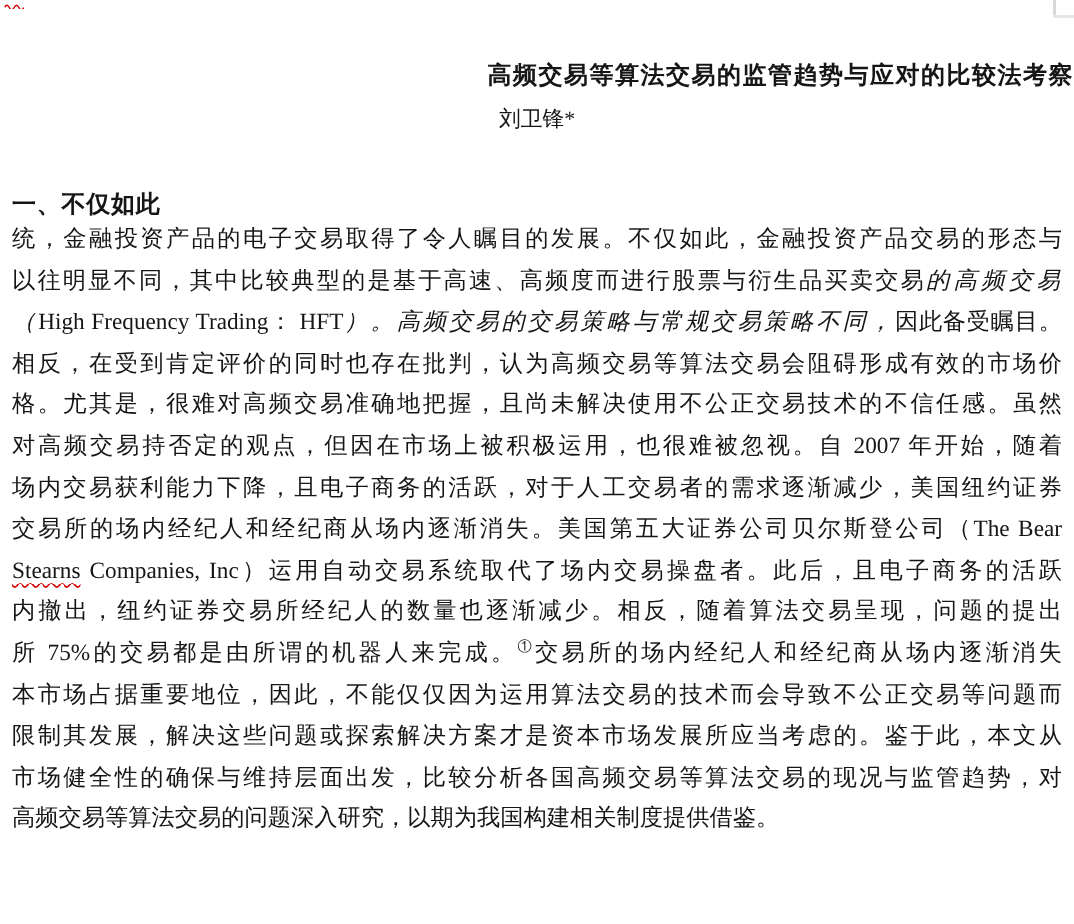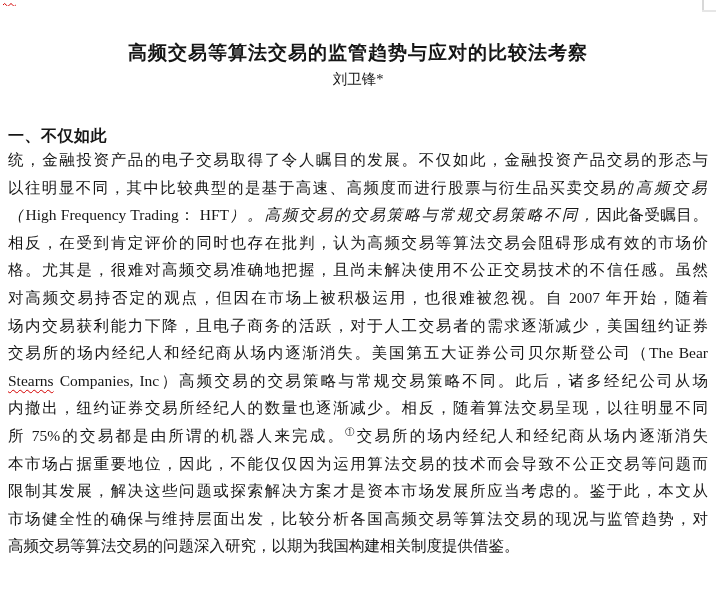--- a/index.html
+++ b/index.html
@@ -6,22 +6,22 @@
   body {
     width: 716px; height: 616px;
     background: #ffffff;
     position: relative;
     overflow: hidden;
     font-family: "Liberation Serif", "DejaVu Serif", serif;
     color: #161616;
   }
   .doc-title {
     position: absolute; top: 40px; left: 0; right: 0;
-    text-align: center;
-    font-size: 19px; font-weight: bold;
+    text-align: right;
+    font-size: 16px; font-weight: bold;
     letter-spacing: 1px;
   }
   .doc-author {
     position: absolute; top: 70px; left: 0; right: 0;
     text-align: center;
     font-size: 14.5px;
   }
   .section-heading {
     position: absolute; top: 126px; left: 8px;
     font-size: 16px; font-weight: bold;
@@ -85,20 +85,20 @@
 
 <div class="paragraph" id="paragraph">
     <div class="line"><span>统，金融投资产品的电子交易取得了令人瞩目的发展。不仅如此，金融投资产品交易的形态与</span></div>
     <div class="line"><span>以往明显不同，其中比较典型的是基于高速、高频度而进行股票与衍生品买卖交易</span><span class="run-alt">的高频交易</span></div>
     <div class="line"><span class="run-alt">（</span><span class="run-latin">High Frequency Trading：  HFT</span><span class="run-alt">）。</span><span class="run-alt">高频交易的交易策略与常规交易策略不同，</span><span>因此备受瞩目。</span></div>
     <div class="line"><span>相反，在受到肯定评价的同时也存在批判，认为高频交易等算法交易会阻碍形成有效的市场价</span></div>
     <div class="line"><span>格。尤其是，很难对高频交易准确地把握，且尚未解决使用不公正交易技术的不信任感。虽然</span></div>
     <div class="line"><span>对高频交易持否定的观点，但因在市场上被积极运用，也很难被忽视。自 </span><span class="run-latin">2007</span><span> 年开始，随着</span></div>
     <div class="line"><span>场内交易获利能力下降，且电子商务的活跃，对于人工交易者的需求逐渐减少，美国纽约证券</span></div>
     <div class="line"><span>交易所的场内经纪人和经纪商从场内逐渐消失。美国第五大证券公司贝尔斯登公司（</span><span class="run-latin">The Bear</span></div>
-    <div class="line"><span class="run-misspell">Stearns</span><span class="run-latin"> Companies, Inc</span><span>）高频交易的交易策略与常规交易策略不同。此后，诸多经纪公司从场</span></div>
-    <div class="line"><span>内撤出，纽约证券交易所经纪人的数量也逐渐减少。相反，随着算法交易呈现，以往明显不同</span></div>
+    <div class="line"><span class="run-misspell">Stearns</span><span class="run-latin"> Companies, Inc</span><span>）运用自动交易系统取代了场内交易操盘者。此后，且电子商务的活跃</span></div>
+    <div class="line"><span>内撤出，纽约证券交易所经纪人的数量也逐渐减少。相反，随着算法交易呈现，问题的提出</span></div>
     <div class="line"><span>所 </span><span class="run-latin">75%</span><span>的交易都是由所谓的机器人来完成。</span><span class="run-sup">①</span><span>交易所的场内经纪人和经纪商从场内逐渐消失</span></div>
     <div class="line"><span>本市场占据重要地位，因此，不能仅仅因为运用算法交易的技术而会导致不公正交易等问题而</span></div>
     <div class="line"><span>限制其发展，解决这些问题或探索解决方案才是资本市场发展所应当考虑的。鉴于此，本文从</span></div>
     <div class="line"><span>市场健全性的确保与维持层面出发，比较分析各国高频交易等算法交易的现况与监管趋势，对</span></div>
     <div class="line last"><span>高频交易等算法交易的问题深入研究，以期为我国构建相关制度提供借鉴。</span></div>
   </div>
 
 </body></html>

